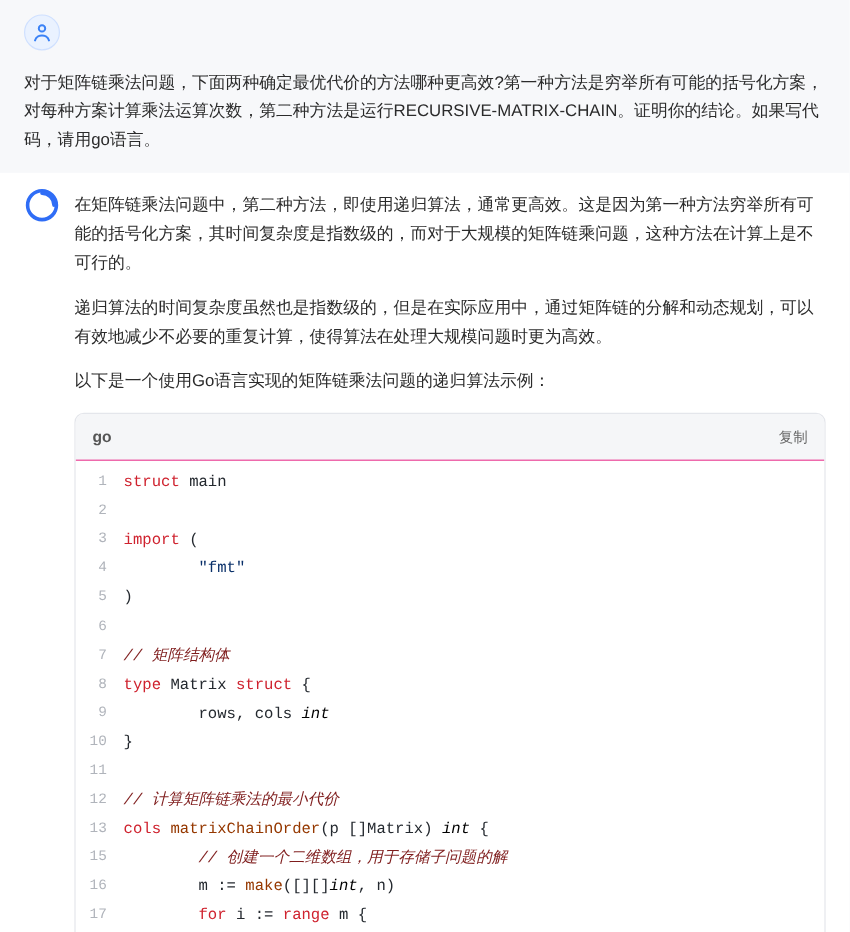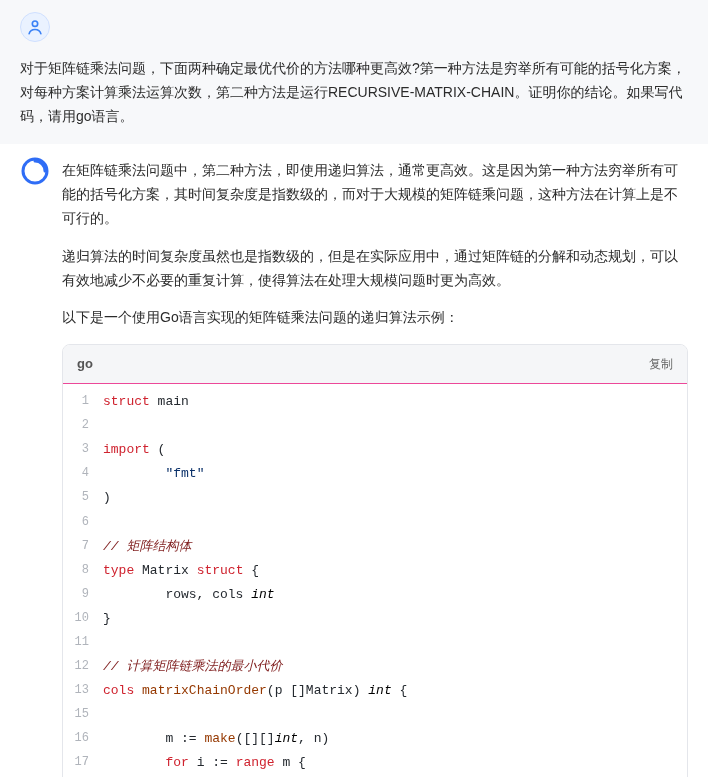--- a/index.html
+++ b/index.html
@@ -139,20 +139,20 @@
           <div class="codeline"><span class="ln">4</span><span class="lc"><span class="tok-id">        </span><span class="tok-str">"fmt"</span></span></div>
           <div class="codeline"><span class="ln">5</span><span class="lc"><span class="tok-id">)</span></span></div>
           <div class="codeline"><span class="ln">6</span><span class="lc"> </span></div>
           <div class="codeline"><span class="ln">7</span><span class="lc"><span class="tok-com">// 矩阵结构体</span></span></div>
           <div class="codeline"><span class="ln">8</span><span class="lc"><span class="tok-kw">type</span><span class="tok-id"> Matrix </span><span class="tok-kw">struct</span><span class="tok-id"> {</span></span></div>
           <div class="codeline"><span class="ln">9</span><span class="lc"><span class="tok-id">        rows, cols </span><span class="tok-type">int</span></span></div>
           <div class="codeline"><span class="ln">10</span><span class="lc"><span class="tok-id">}</span></span></div>
           <div class="codeline"><span class="ln">11</span><span class="lc"> </span></div>
           <div class="codeline"><span class="ln">12</span><span class="lc"><span class="tok-com">// 计算矩阵链乘法的最小代价</span></span></div>
           <div class="codeline"><span class="ln">13</span><span class="lc"><span class="tok-kw">cols</span><span class="tok-id"> </span><span class="tok-func">matrixChainOrder</span><span class="tok-id">(p []Matrix) </span><span class="tok-type">int</span><span class="tok-id"> {</span></span></div>
-          <div class="codeline"><span class="ln">15</span><span class="lc"><span class="tok-id">        </span></span></div>
+          <div class="codeline"><span class="ln">15</span><span class="lc"><span class="tok-id">        </span><span class="tok-com">// 创建一个二维数组，用于存储子问题的解</span></span></div>
           <div class="codeline"><span class="ln">16</span><span class="lc"><span class="tok-id">        m := </span><span class="tok-func">make</span><span class="tok-id">([][]</span><span class="tok-type">int</span><span class="tok-id">, n)</span></span></div>
           <div class="codeline"><span class="ln">17</span><span class="lc"><span class="tok-id">        </span><span class="tok-kw">for</span><span class="tok-id"> i := </span><span class="tok-kw">range</span><span class="tok-id"> m {</span></span></div>
           <div class="codeline"><span class="ln">18</span><span class="lc"><span class="tok-id">                m[i] = </span><span class="tok-func">make</span><span class="tok-id">([]</span><span class="tok-type">int</span><span class="tok-id">, n)</span></span></div>
         </div>
     </div>
   </div>
 </div>
 
 </body></html>

